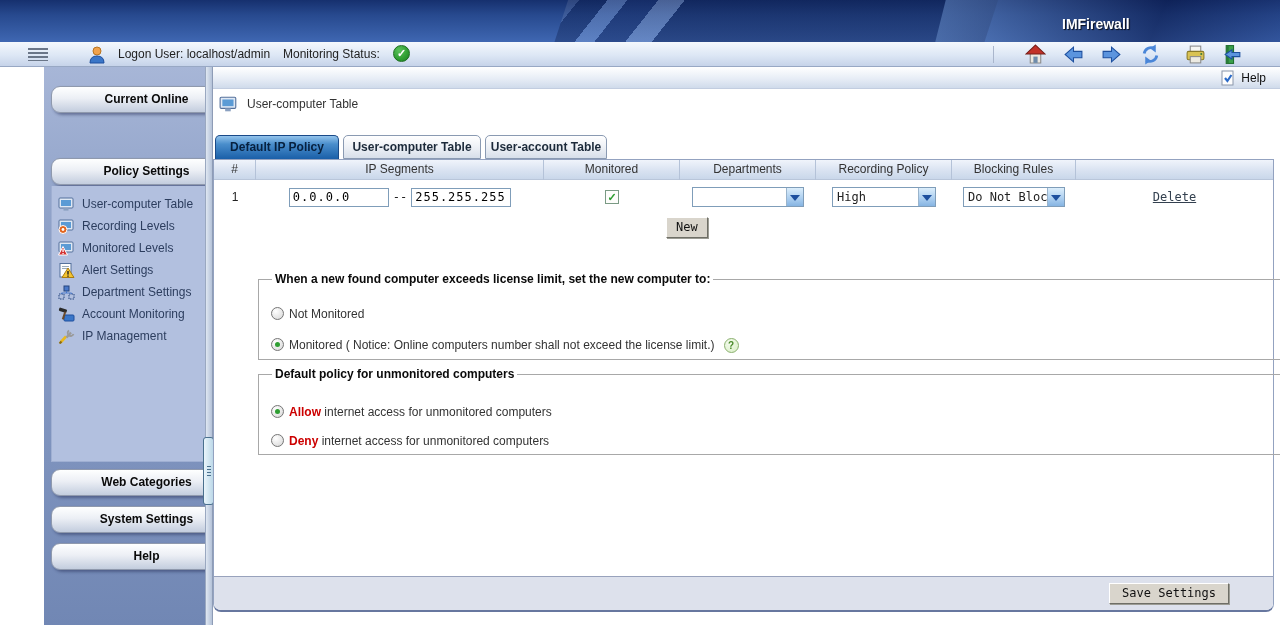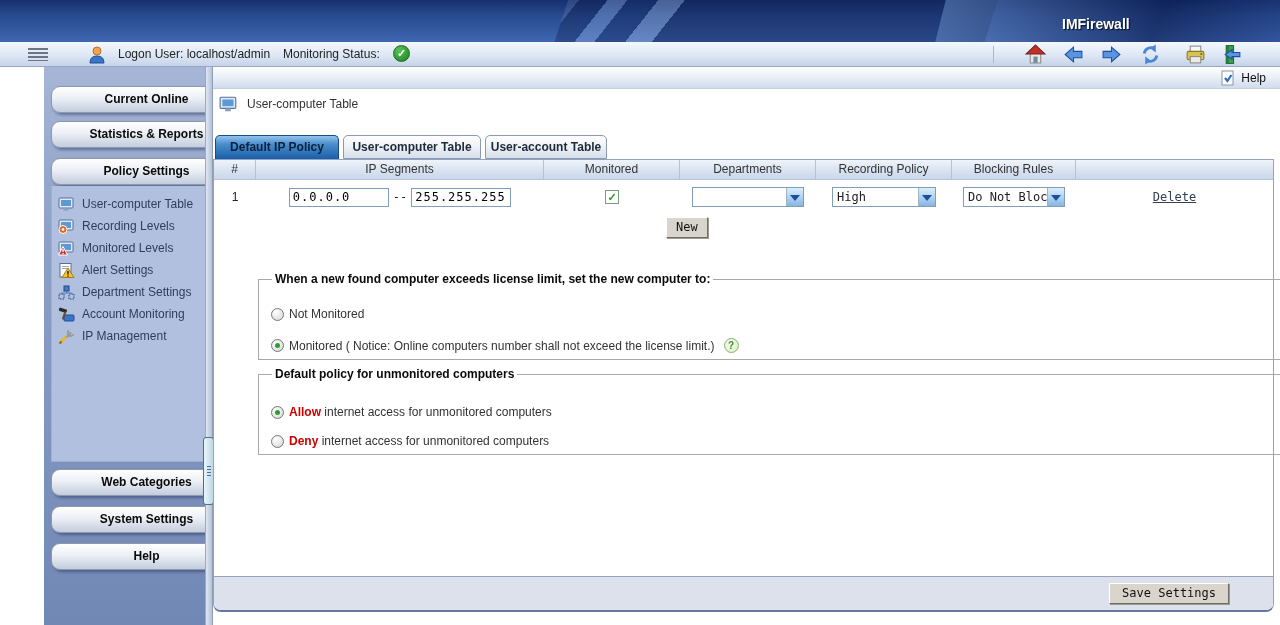--- a/index.html
+++ b/index.html
@@ -99,21 +99,21 @@
 
   .btn-classic { display:inline-block; background:#d9d5cc; border-top:1px solid #fff; border-left:1px solid #fff;
     border-right:1px solid #6e6e66; border-bottom:1px solid #6e6e66; box-shadow:1px 1px 0 #9c9c94;
     font-family:"DejaVu Sans Mono",monospace; font-size:12px; padding:2px 9px 3px; cursor:pointer; color:#111; }
   .new-btn { position:absolute; left:452px; top:57px; }
 
   fieldset.box { position:absolute; left:44px; width:1026px; height:88px; border:1px solid #a8a8a8; padding:6px 12px 0; }
   fieldset.box legend { font-weight:bold; color:#0a0a0a; padding:0 3px; margin-left:1px; }
   #license-box { top:112px; }
   #policy-box  { top:207px; }
-  .radio-row { display:flex; align-items:center; gap:5px; color:#333; }
+  .radio-row { display:flex; align-items:flex-start; gap:5px; color:#333; }
   #license-box .radio-row.r1 { margin-top:15px; }
   #license-box .radio-row.r2 { margin-top:17px; }
   #policy-box .radio-row.r1 { margin-top:18px; }
   #policy-box .radio-row.r2 { margin-top:15px; }
   .radio { flex:0 0 auto; width:13px; height:13px; border:1px solid #767676; border-radius:50%;
     background:radial-gradient(circle at 35% 30%,#ffffff,#e2e2e2 70%,#cfcfcf); position:relative; cursor:pointer; }
   .radio.selected::after { content:''; position:absolute; left:3px; top:3px; width:5px; height:5px;
     border-radius:50%; background:#2e9e32; }
   .red-em { color:#cc0000; font-weight:bold; }
   .help-q { display:inline-block; width:15px; height:15px; border-radius:50%; margin-left:4px;
@@ -174,24 +174,20 @@
       <rect x="4" y="1.5" width="2.4" height="17" fill="#2a7a3a"></rect>
       <polygon points="3,10 9.5,5.5 9.5,8 17,8 17,12 9.5,12 9.5,14.5" fill="#5b94de" stroke="#1d4f9e"></polygon>
     </svg>
   </div>
 
   <div class="sidebar">
     <div class="side-btn" style="top:19px">
       <span>Current Online</span>
       <span class="sec-arrow down"></span>
     </div>
-    <div class="side-btn" style="top:54px">
-      <span>Statistics &amp; Reports</span>
-      <span class="sec-arrow down"></span>
-    </div>
     <div class="side-btn" style="top:91px">
       <span>Policy Settings</span>
       <span class="sec-arrow right"></span>
     </div>
 
     <div class="side-panel"></div>
 
     <div class="side-item" style="top:127px">
       <svg width="17" height="15" viewBox="0 0 17 15">
         <rect x="1" y="1" width="14" height="10" rx="1" fill="#dfe8f4" stroke="#55719c"></rect>

